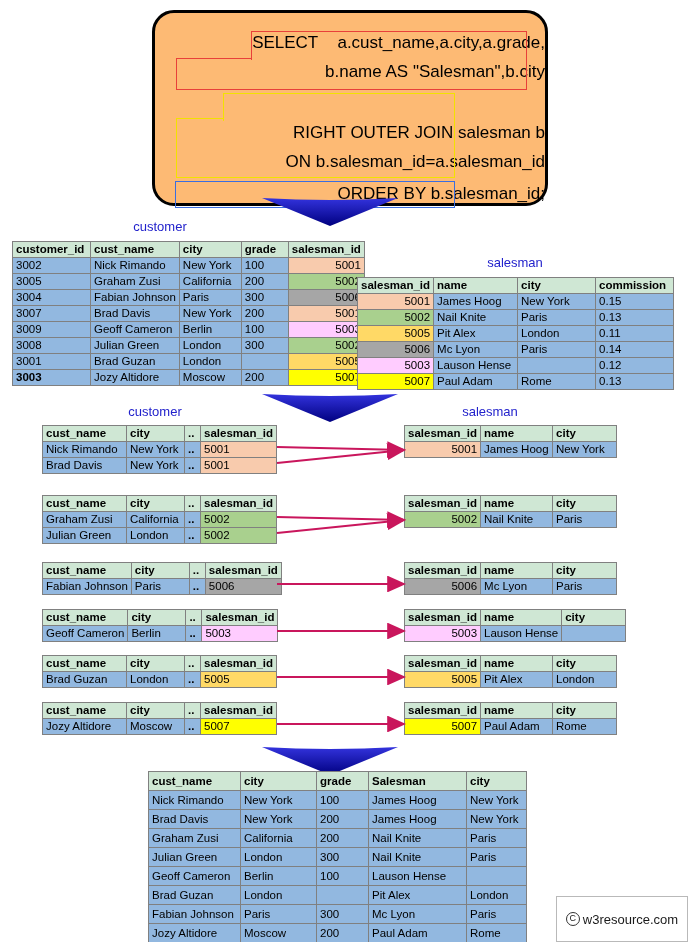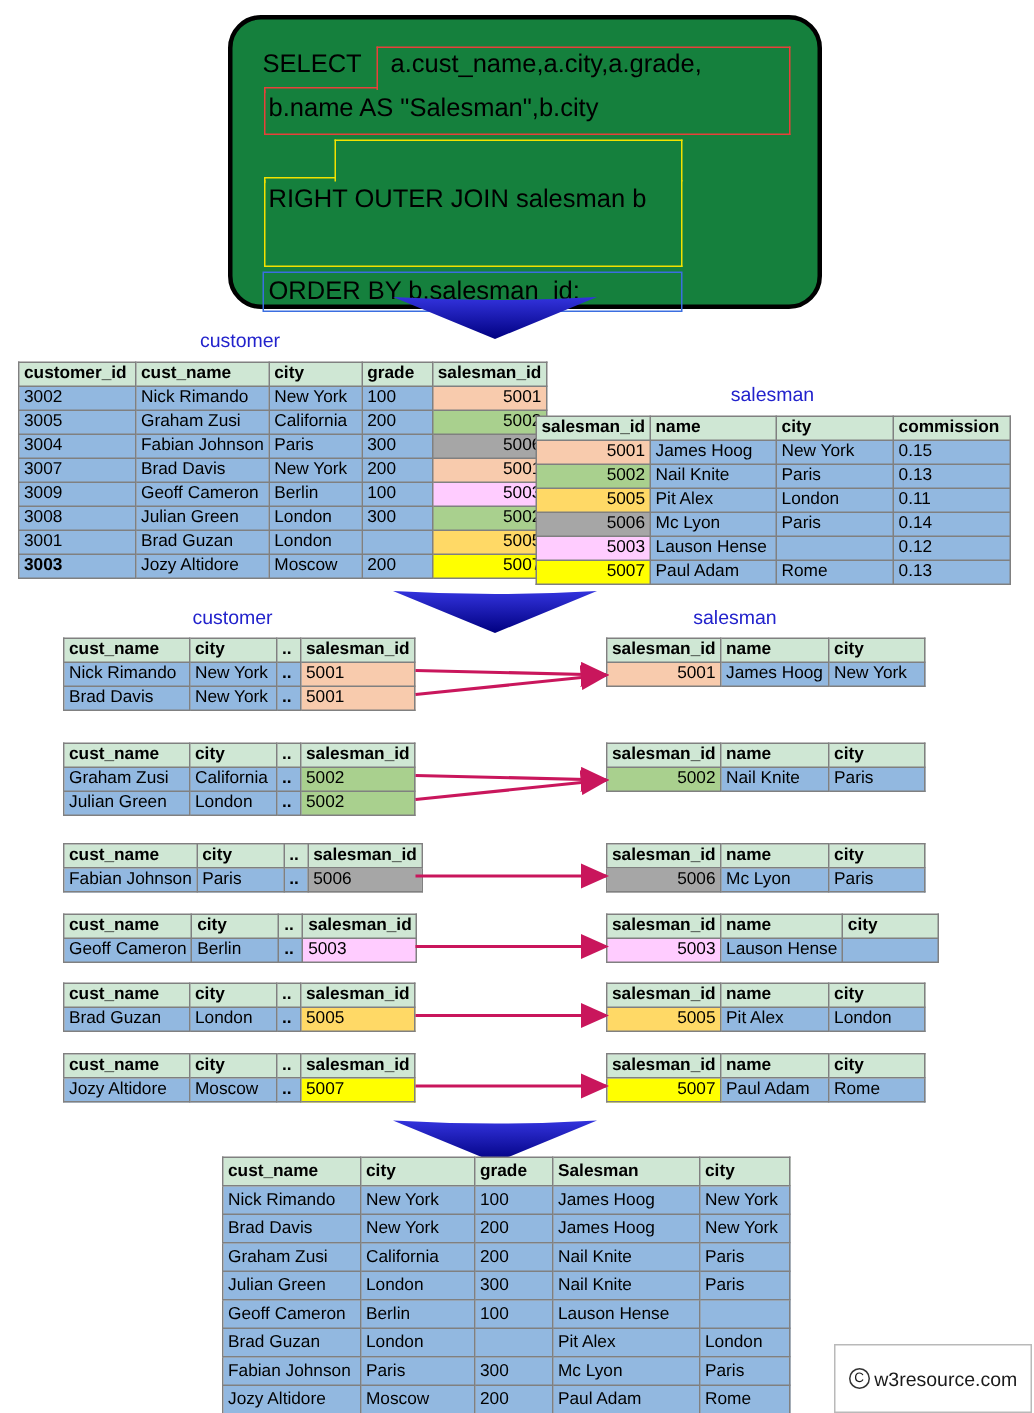--- a/index.html
+++ b/index.html
@@ -6,22 +6,23 @@
   body{
     width:689px;height:942px;position:relative;background:#ffffff;
     font-family:"Liberation Sans", sans-serif;
     -webkit-font-smoothing:antialiased;
   }
   .abs{position:absolute;}
 
   
   #sql-panel{
     left:152px;top:10px;width:396px;height:196px;
-    background:#15803d;border:3px solid #000000;border-radius:22px;
+    background:#fdba74;border:3px solid #000000;border-radius:22px;
     box-sizing:border-box;
+    text-align:right;
   }
   .sql-line{
     position:absolute;left:0;right:0;
     font-size:17px;color:#000;white-space:nowrap;
     letter-spacing:0px;
   }
   
   .obox{position:absolute;box-sizing:border-box;pointer-events:none;}
   #sel-box{left:96px;top:18px;width:276px;height:29px;border:1.6px solid #e8403a;
            border-bottom:none;border-left:1.6px solid #e8403a;}
@@ -86,20 +87,23 @@
     <span>SELECT</span>
     <span style="display:inline-block;width:10px;"></span>
     <span>a.cust_name,a.city,a.grade,</span>
   </div>
   <div class="sql-line" style="top:49px;left:24px;">
     <span>b.name AS "Salesman",b.city</span>
   </div>
   <div class="sql-line" style="top:110px;left:24px;">
     <span>RIGHT OUTER JOIN salesman b</span>
   </div>
+  <div class="sql-line" style="top:139px;left:24px;">
+    <span>ON b.salesman_id=a.salesman_id</span>
+  </div>
   <div class="sql-line" style="top:171px;left:24px;">
     <span>ORDER BY b.salesman_id;</span>
   </div>
 
   <div class="obox" id="sel-box"></div>
   <div class="obox" id="sel-box2"></div>
   <div class="obox" id="sel-join"></div>
   <div class="obox" id="from-box"></div>
   <div class="obox" id="from-box2"></div>
   <div class="obox" id="from-join"></div>

